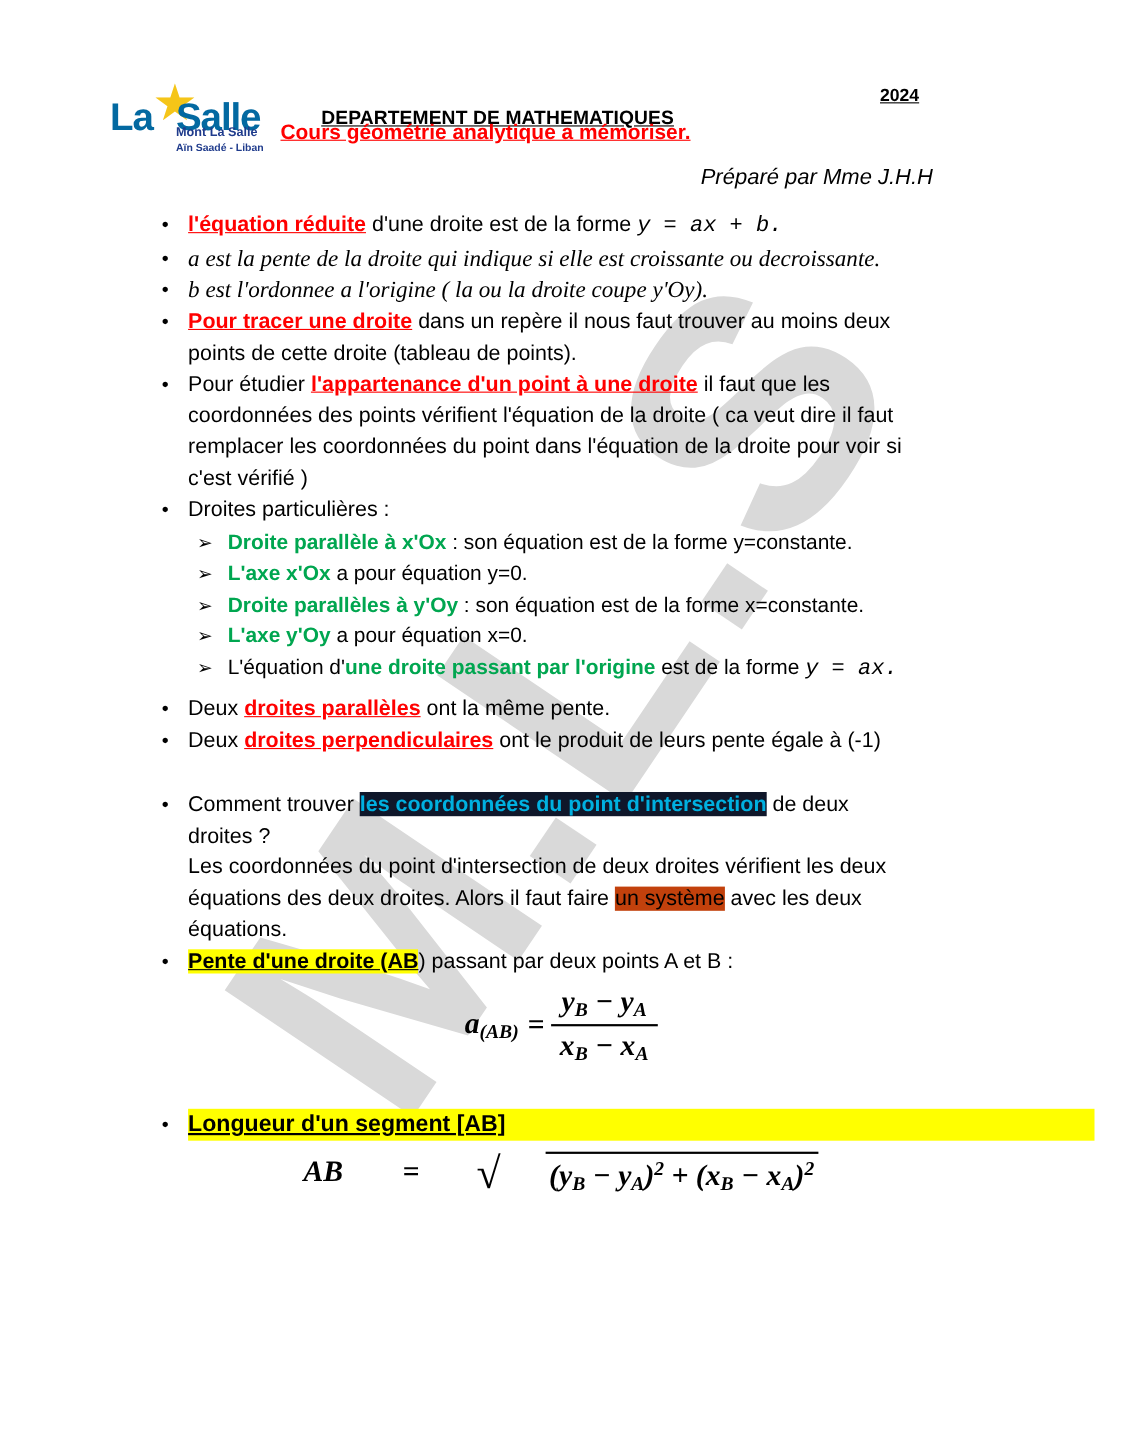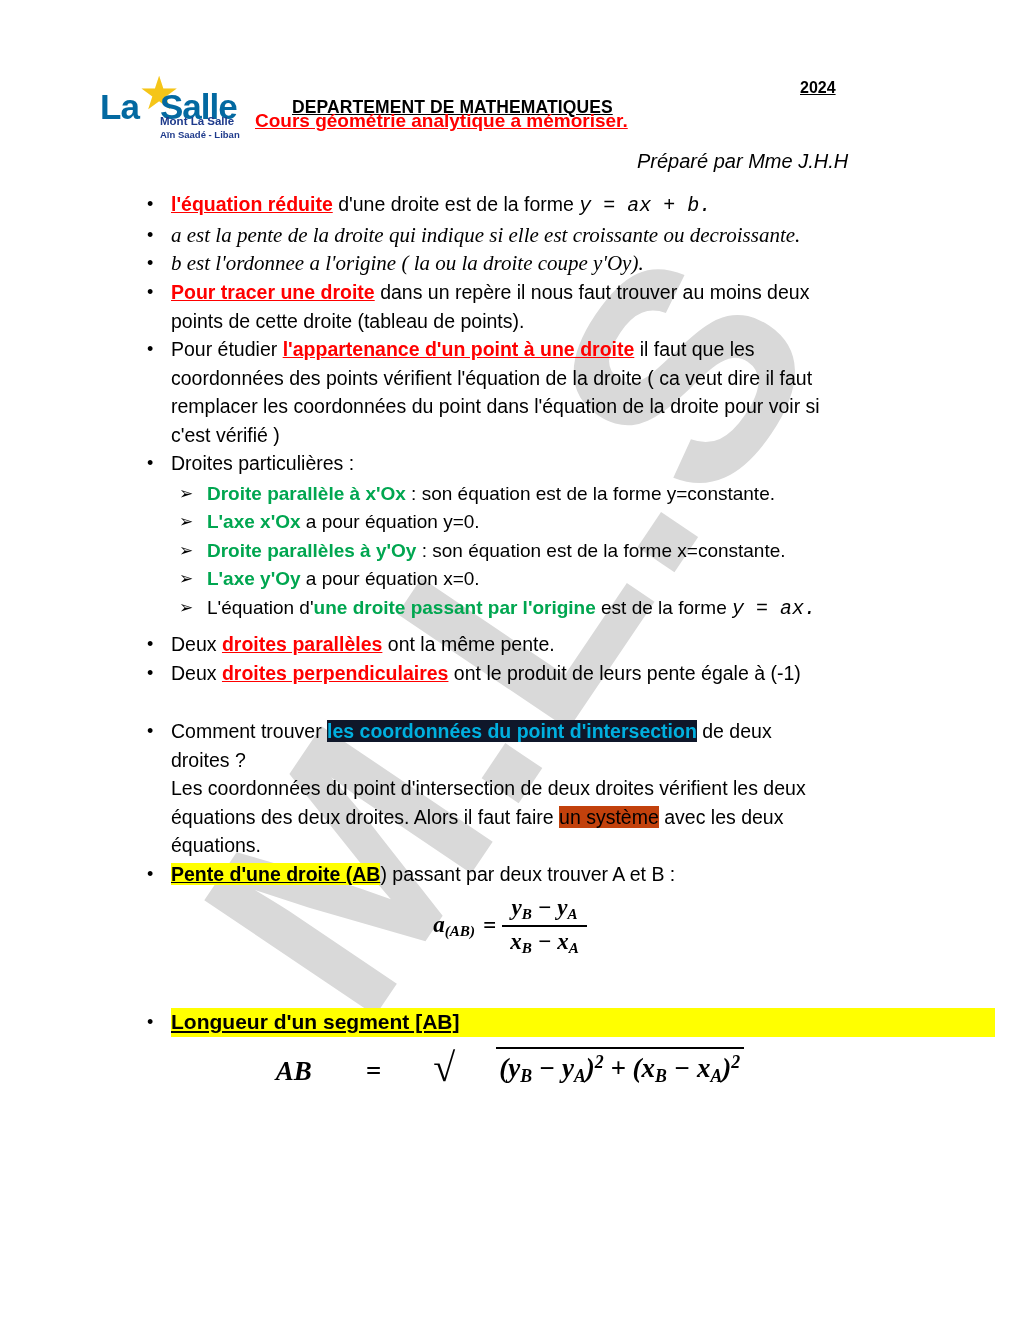--- a/index.html
+++ b/index.html
@@ -219,38 +219,38 @@
     text-align: center;
     font-family: "Liberation Serif", serif;
     font-style: italic;
     font-weight: bold;
     color: #000;
   }
   .frac-wrap {
     display: inline-flex;
     align-items: center;
     justify-content: center;
-    font-size: 23px;
+    font-size: 27px;
   }
   .lhs { margin-right: 8px; white-space: nowrap; }
   .sub { font-size: 0.66em; vertical-align: -0.28em; }
   .frac {
     display: inline-flex;
     flex-direction: column;
     align-items: center;
     vertical-align: middle;
     margin-left: 6px;
   }
   .frac .num { padding: 0 8px 2px 8px; }
   .frac .den { padding: 2px 8px 0 8px; border-top: 2.2px solid #000; }
 
   
   .sqrt-line {
     display: inline-flex;
-    align-items: flex-end;
+    align-items: center;
     font-size: 27px;
     justify-content: center;
     gap: 44px;
   }
   .radical {
     display: inline-block;
     position: relative;
     font-size: 40px;
     line-height: 1;
     font-style: normal;
@@ -395,21 +395,21 @@
           <span class="line">Les coordonnées du point d'intersection de deux droites vérifient les deux</span>
           <span class="line">
             <span>équations des deux droites. Alors il faut faire </span><span class="hl-u">un système</span><span> avec les deux</span>
           </span>
           <span class="line">équations.</span>
         </li>
 
         <li class="b1">
           <span class="bullet">•</span>
           <span class="line">
-            <span class="hl-bu">Pente d'une droite (AB</span><span>) passant par deux trouver A et B :</span>
+            <span class="hl-bu">Pente d'une droite (AB</span><span>) passant par deux points A et B :</span>
           </span>
         </li>
       </ul>
     </div>
 
     <div class="formula" style="top:705px;">
       <span class="frac-wrap">
         <span class="lhs"><span>a</span><span class="sub">(AB)</span></span>
         <span>=</span>
         <span class="frac">

